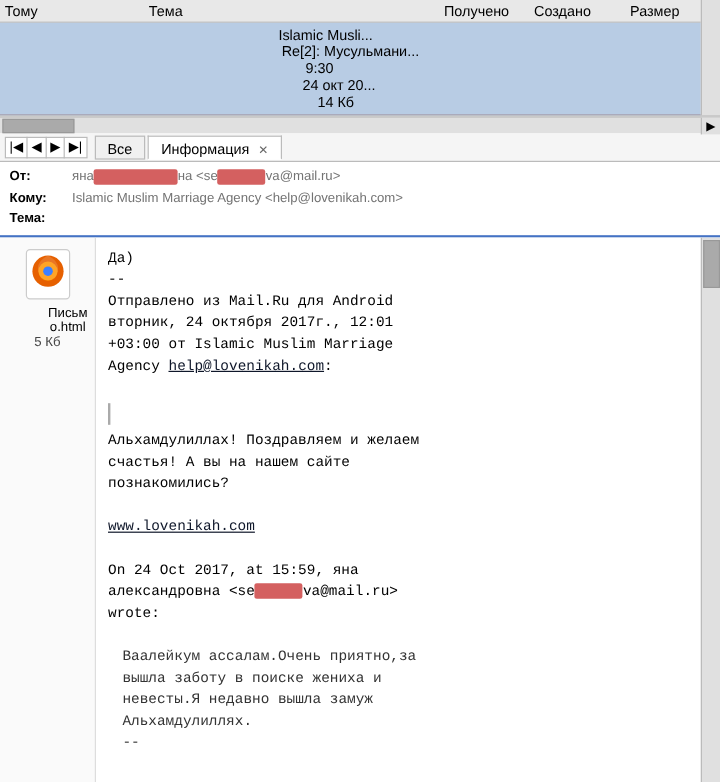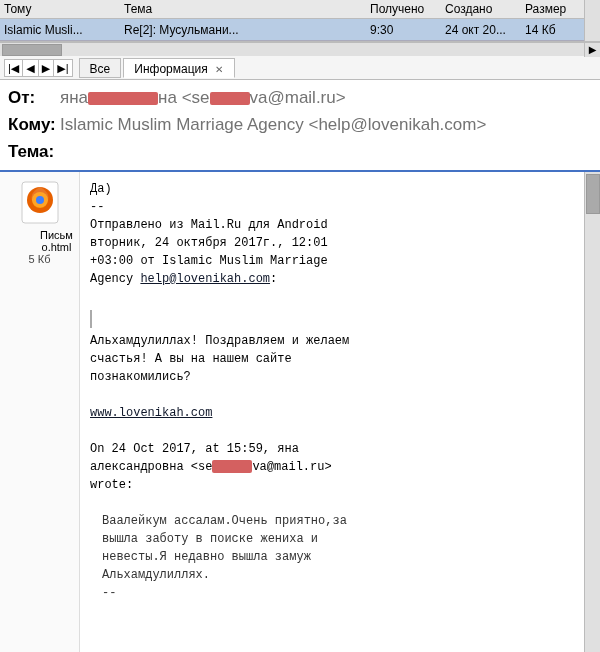--- a/index.html
+++ b/index.html
@@ -28,20 +28,21 @@
     .email-list-header .col-size { width: 55px; }
 
     .email-row {
       display: flex;
       align-items: center;
       background: #b8cce4;
       padding: 3px 4px;
       font-size: 12px;
       border-bottom: 1px solid #aab;
       min-height: 22px;
+      flex-direction: column;
     }
     .email-row .col-sender { width: 120px; overflow: hidden; text-overflow: ellipsis; white-space: nowrap; }
     .email-row .col-subject { flex: 1; overflow: hidden; text-overflow: ellipsis; white-space: nowrap; }
     .email-row .col-received { width: 75px; }
     .email-row .col-created { width: 80px; overflow: hidden; text-overflow: ellipsis; white-space: nowrap; }
     .email-row .col-size { width: 55px; }
 
     
     .list-area {
       display: flex;
@@ -104,21 +105,21 @@
       margin-left: 4px;
       cursor: pointer;
       color: #666;
     }
 
     
     .email-headers {
       background: #fff;
       border-bottom: 2px solid #4472c4;
       padding: 4px 8px;
-      font-size: 17px;
+      font-size: 11px;
       line-height: 1.6;
     }
     .header-row {
       display: flex;
     }
     .header-label {
       font-weight: bold;
       min-width: 52px;
       color: #000;
     }

